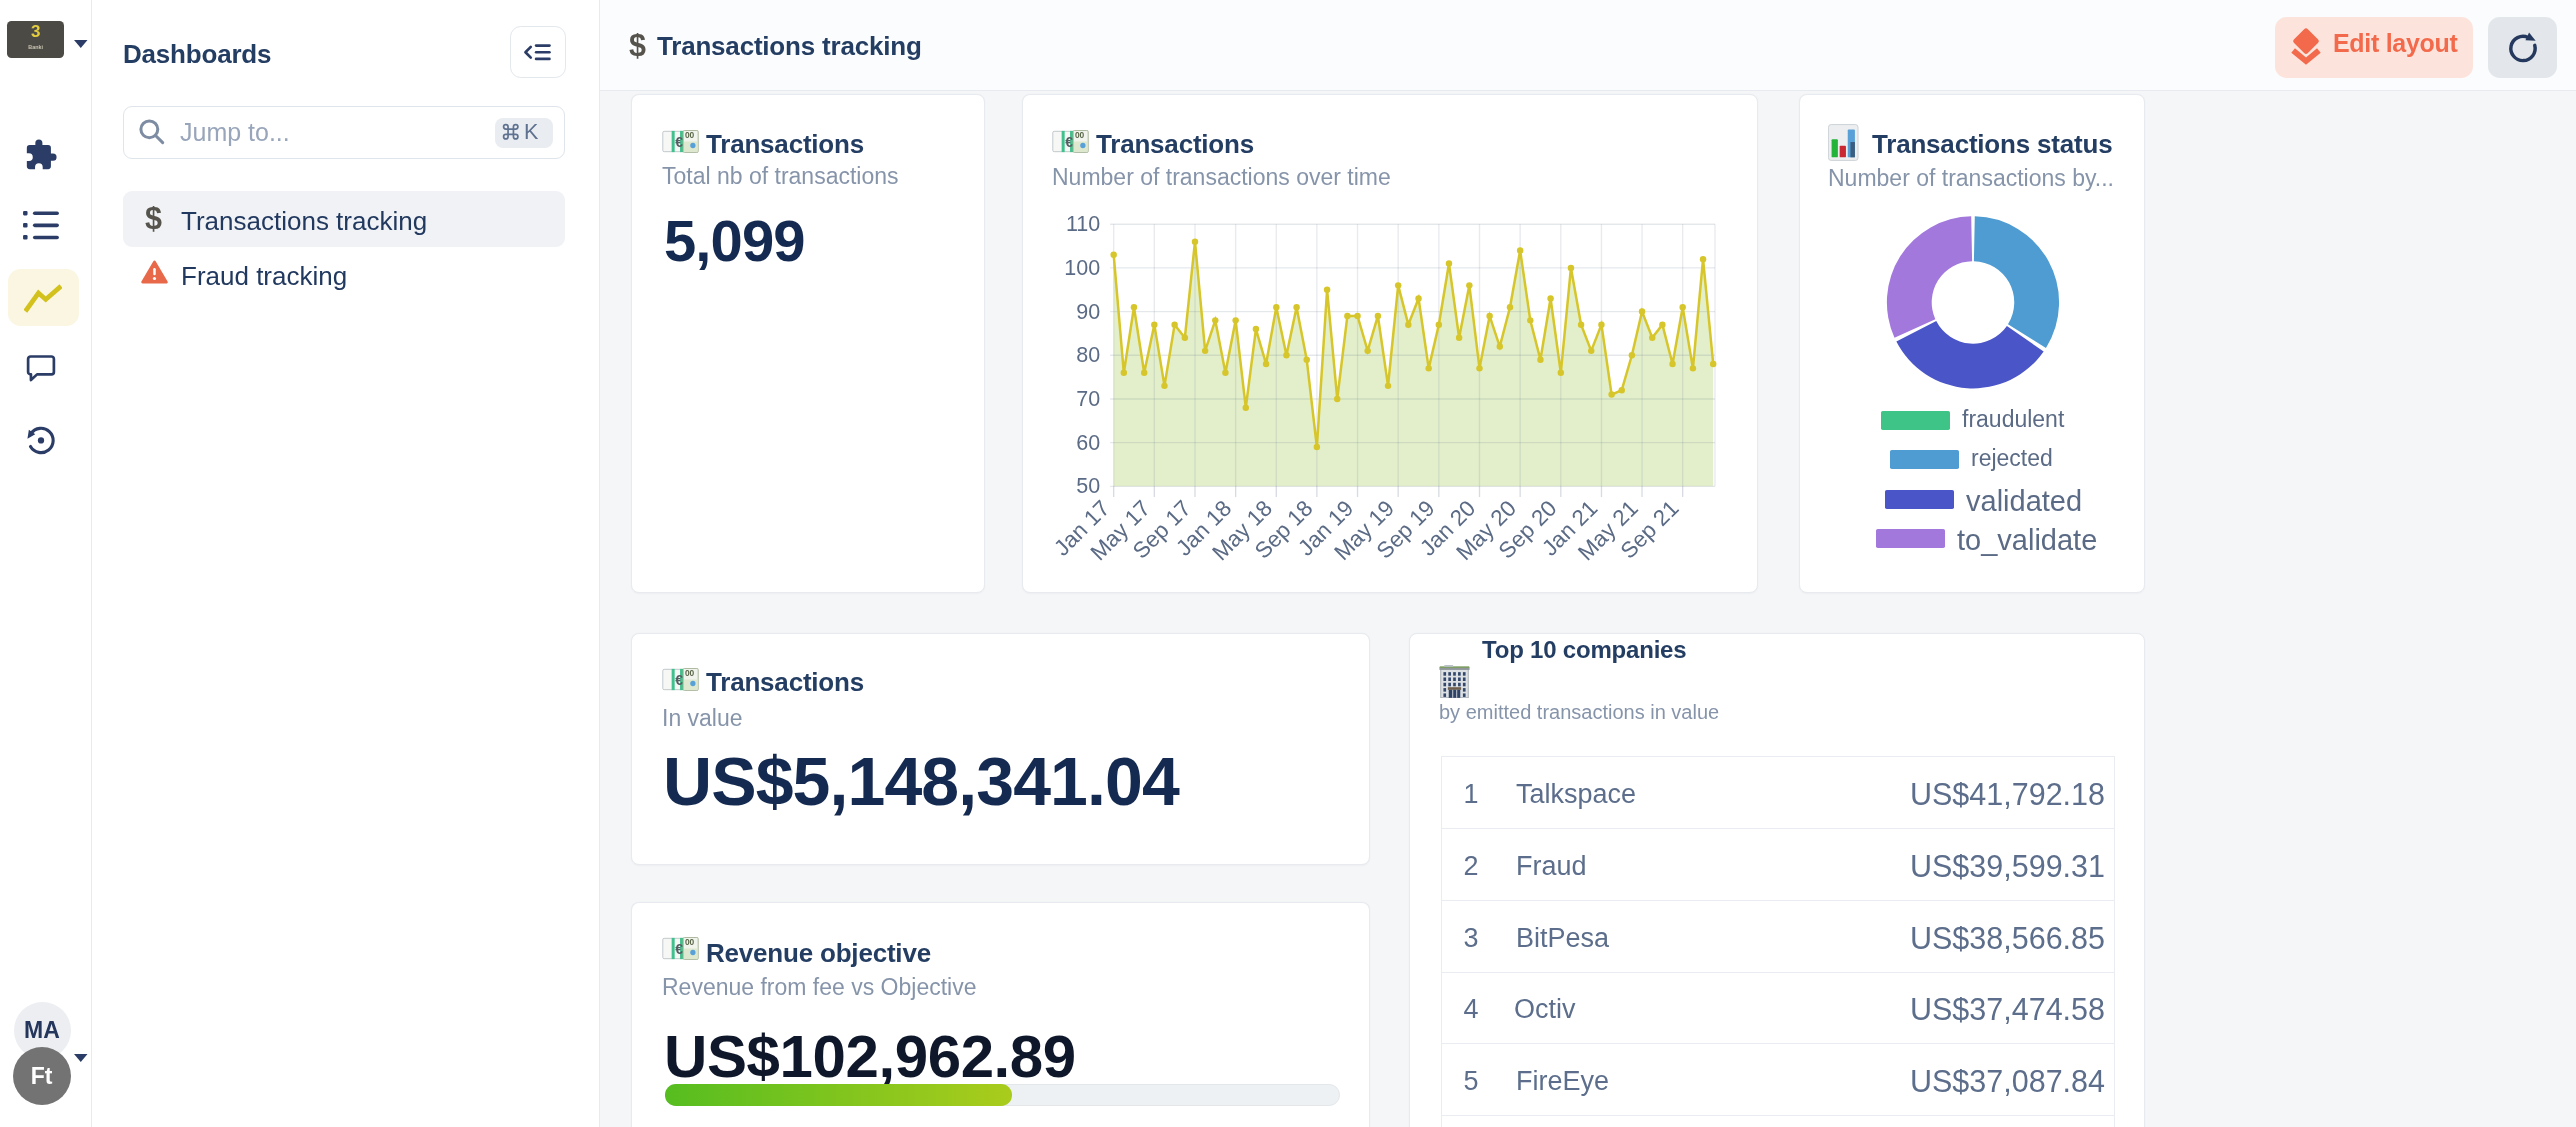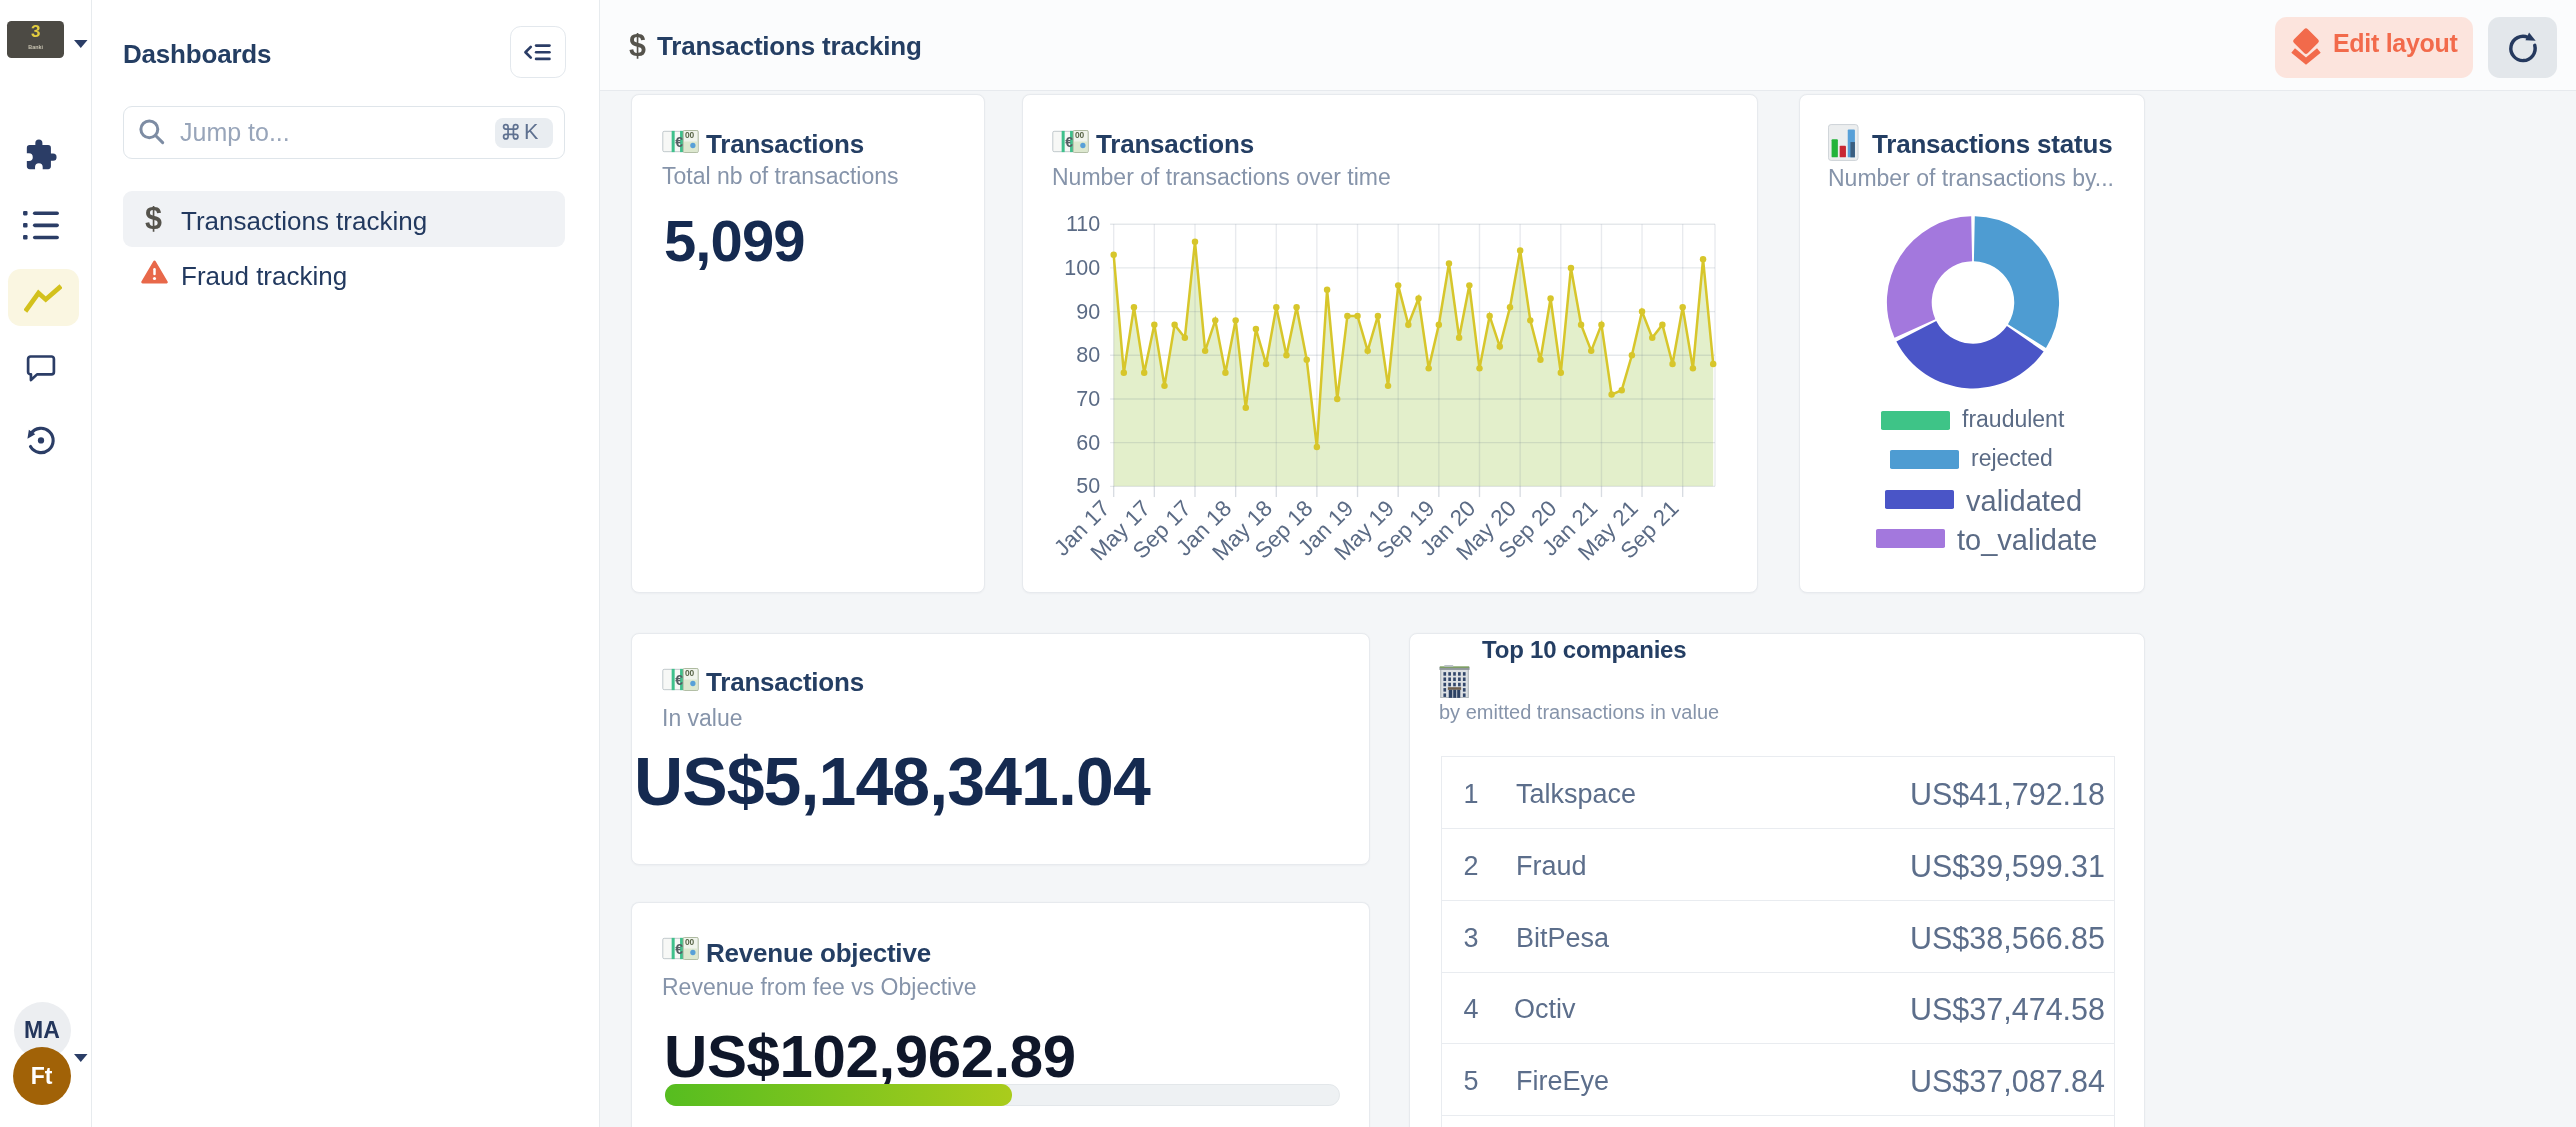--- a/index.html
+++ b/index.html
@@ -38,21 +38,21 @@
 </svg></div>
 <div class="abs" style="left:24px;top:350px"><svg width="34" height="34" viewBox="0 0 24 24">
 <path d="M4.6 4.6 H19.4 A1.7 1.7 0 0 1 21.1 6.3 V15.5 A1.7 1.7 0 0 1 19.4 17.2 H9.2 L4.9 21.2 V17.2 H4.6 A1.7 1.7 0 0 1 2.9 15.5 V6.3 A1.7 1.7 0 0 1 4.6 4.6 Z" fill="none" stroke="#2b3d66" stroke-width="1.9" stroke-linejoin="round"></path>
 </svg></div>
 <div class="abs" style="left:23px;top:422px"><svg width="36" height="36" viewBox="0 0 24 24">
 <path d="M5.36 7.65 A8.1 8.1 0 1 1 4.99 16.35" fill="none" stroke="#2b3d66" stroke-width="2.1" stroke-linecap="round"></path>
 <polygon points="2.96,11.09 3.92,5.18 8.18,8.16" fill="#2b3d66"></polygon>
 <circle cx="12" cy="12.3" r="2.1" fill="#2b3d66"></circle>
 </svg></div>
 <div class="abs" style="left:13.5px;top:1002px;width:57px;height:57px;border-radius:50%;background:#eceef1;text-align:center;line-height:57px;font-size:23px;font-weight:bold;color:#24365c">MA</div>
-<div class="abs" style="left:12.6px;top:1047px;width:58px;height:58px;border-radius:50%;background:#a16207;text-align:center;line-height:58px;font-size:23px;font-weight:bold;color:#fff">Ft</div>
+<div class="abs" style="left:12.6px;top:1047px;width:58px;height:58px;border-radius:50%;background:#737373;text-align:center;line-height:58px;font-size:23px;font-weight:bold;color:#fff">Ft</div>
 <div class="abs" style="left:74px;top:1050px"><svg width="13.5" height="9" viewBox="0 0 15 10">
         <polygon points="0,0 15,0 7.5,9" fill="#2b3d66"></polygon>
       </svg></div>
 
 <div class="abs" style="left:92px;top:0;width:508px;height:1127px;background:#fff;border-right:1.3px solid #e7ebee"></div>
 <div class="abs" style="left:123px;top:39px;font-size:26px;font-weight:bold;color:#243e63;letter-spacing:-0.2px">Dashboards</div>
 <div class="abs" style="left:510px;top:26px;width:56px;height:52px;background:#fff;border:1.3px solid #e3e8ed;border-radius:10.8px"></div>
 <div class="abs" style="left:521px;top:37px"><svg width="32" height="30.5" viewBox="0 0 36 34">
 <polyline points="11,11 5,17 11,23" fill="none" stroke="#2b3d66" stroke-width="3" stroke-linecap="round" stroke-linejoin="round"></polyline>
 <line x1="17" y1="9.5" x2="32" y2="9.5" stroke="#2b3d66" stroke-width="3" stroke-linecap="round"></line>
@@ -282,21 +282,21 @@
 <rect x="10.5" y="1" width="3.4" height="24" fill="#3fc08c"></rect>
 <rect x="20" y="1" width="3.4" height="24" fill="#3fc08c"></rect>
 <text x="14.5" y="19.5" font-size="16" font-weight="bold" fill="#555d63" font-family="Liberation Sans, sans-serif">€</text>
 <rect x="23.5" y="0.5" width="17" height="25" rx="1.5" fill="#f0f4ec" stroke="#9fac8e"></rect>
 <rect x="24.5" y="13" width="15" height="12" fill="#dde8cf"></rect>
 <text x="25.5" y="9.5" font-size="9.5" font-weight="bold" fill="#5a6649" font-family="Liberation Sans, sans-serif">00</text>
 <circle cx="34.5" cy="17.5" r="3" fill="#58a0d8"></circle>
 </svg></div>
 <div class="ctitle" style="left:706px;top:667px;font-size:26px">Transactions</div>
 <div class="csub" style="left:662px;top:705px;font-size:23px">In value</div>
-<div class="abs" style="left:634px;top:742px;font-size:68px;font-weight:bold;color:#152a50;letter-spacing:-0.9px">US$5,148,341.04</div>
+<div class="abs" style="left:663px;top:742px;font-size:68px;font-weight:bold;color:#152a50;letter-spacing:-0.9px">US$5,148,341.04</div>
 
 <div class="card" style="left:1409px;top:633px;width:736px;height:539px"></div>
 <div class="abs" style="left:1439px;top:664px"><svg width="31" height="34" viewBox="0 0 35 38">
 <rect x="2" y="5" width="31" height="33" fill="#dde1e4" stroke="#9aa3aa"></rect>
 <rect x="0.5" y="3" width="34" height="3.5" fill="#8f979c"></rect>
 <rect x="1" y="2.5" width="33" height="1.6" fill="#7ba05a"></rect>
 <rect x="6" y="1" width="10" height="2" fill="#b9c0c5"></rect>
 <g fill="#32476b">
 <rect x="5" y="9" width="3" height="4"></rect>
           <rect x="10.5" y="9" width="3" height="4"></rect>

